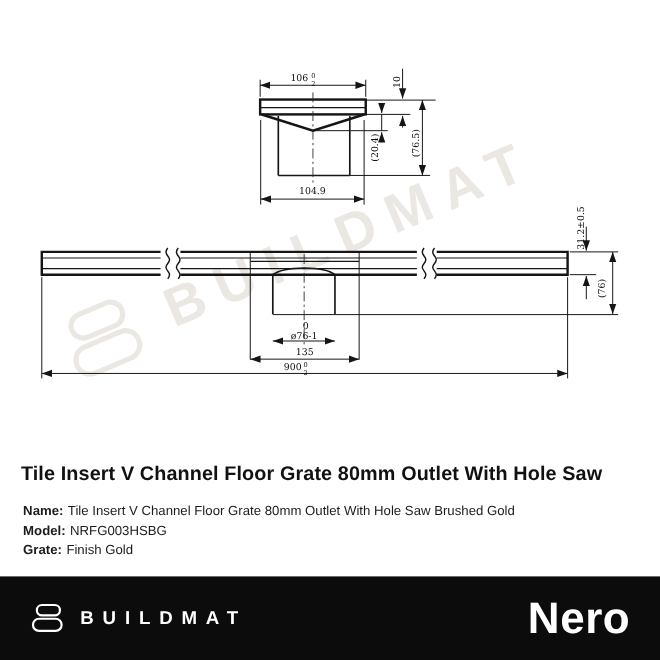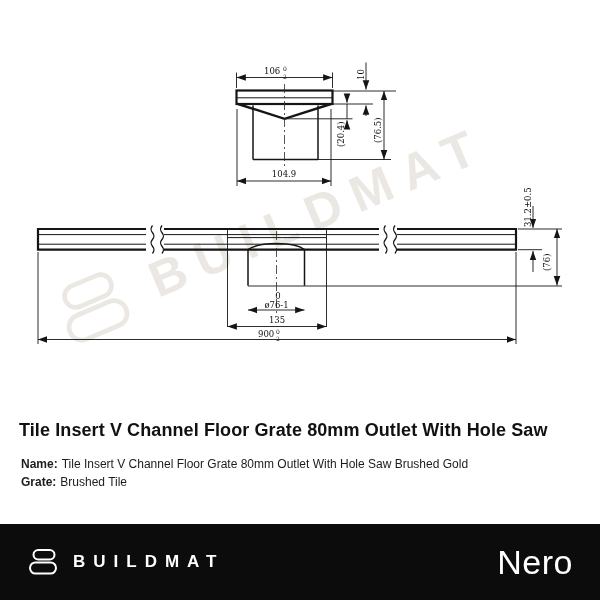--- a/index.html
+++ b/index.html
@@ -31,21 +31,21 @@
   .meta{position:absolute;left:21px;top:458px;font-size:12px;color:#1c1c1c;}
   .meta-row{margin-bottom:6px;line-height:12px;}
   .meta-label{font-weight:700;margin-right:4px;}
 
   
   .footer{position:absolute;left:0;top:524px;width:600px;height:76px;background:#0c0c0c;
           display:flex;align-items:center;justify-content:space-between;
           padding:0 27px;box-sizing:border-box;}
   .brand{display:flex;align-items:center;gap:12px;color:#fff;}
   .brand span{font-size:17px;font-weight:700;letter-spacing:8px;}
-  .nero{color:#fff;font-size:34px;font-weight:400;letter-spacing:0.5px;}
+  .nero{color:#fff;font-size:40px;font-weight:700;letter-spacing:0.5px;}
 </style>
 </head>
 <body>
 
 <div class="canvas">
 
   <div class="watermark">
     <svg width="84" height="70" viewBox="0 0 34 30">
       <rect x="6.5" y="3" width="21" height="9.5" rx="4.7" fill="none" stroke="#ebe8e4" stroke-width="2"></rect>
       <rect x="3" y="15.5" width="26" height="11" rx="5.4" fill="none" stroke="#ebe8e4" stroke-width="2"></rect>
@@ -133,21 +133,24 @@
     </g>
   </svg>
 
   <h1 class="title">Tile Insert V Channel Floor Grate 80mm Outlet With Hole Saw</h1>
 
   <div class="meta">
     <div class="meta-row">
       <span class="meta-label">Name:</span><span class="meta-value">Tile Insert V Channel Floor Grate 80mm Outlet With Hole Saw Brushed Gold</span>
     </div>
     <div class="meta-row">
-      <span class="meta-label">Grate:</span><span class="meta-value">Brushed Tile</span>
+      <span class="meta-label">Model:</span><span class="meta-value">NRFG003HSBG</span>
+    </div>
+    <div class="meta-row">
+      <span class="meta-label">Grate:</span><span class="meta-value">Finish Gold</span>
     </div>
   </div>
 
   <div class="footer">
     <div class="brand">
       <svg width="34" height="30" viewBox="0 0 34 30">
         <rect x="6.5" y="3" width="21" height="9.5" rx="4.7" fill="none" stroke="#ffffff" stroke-width="2"></rect>
         <rect x="3" y="15.5" width="26" height="11" rx="5.4" fill="none" stroke="#ffffff" stroke-width="2"></rect>
       </svg>
       <span>BUILDMAT</span>

